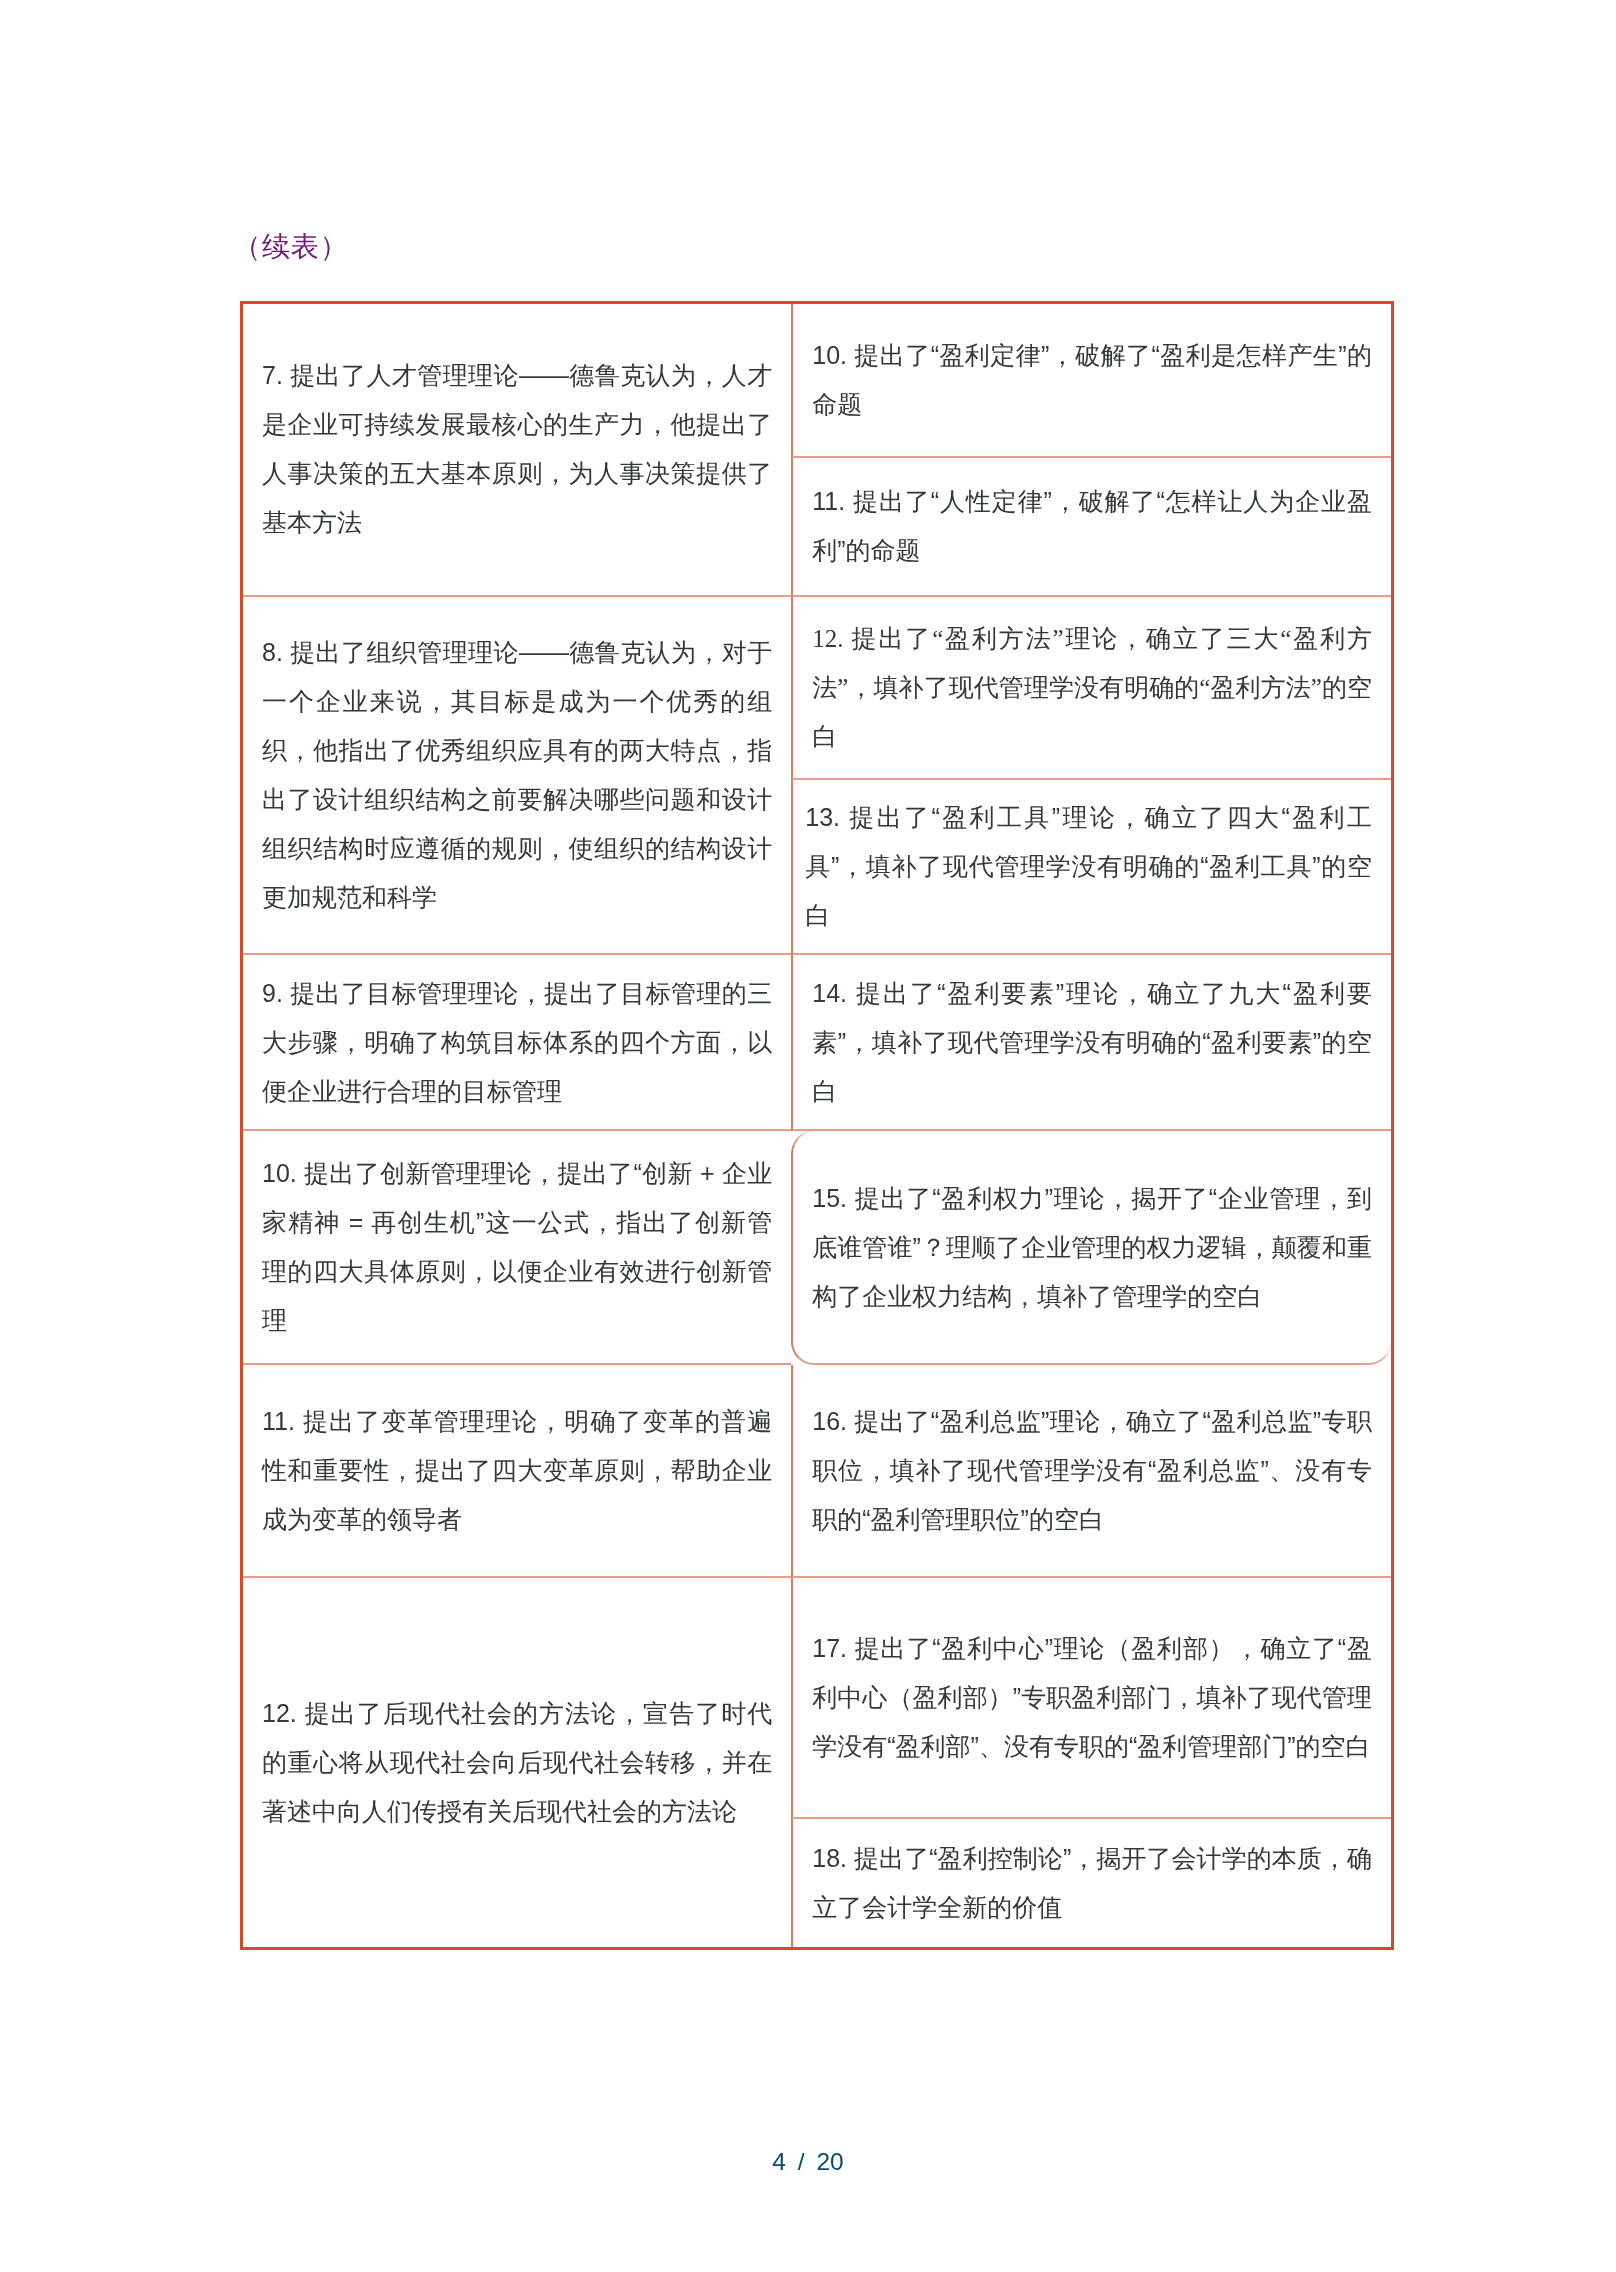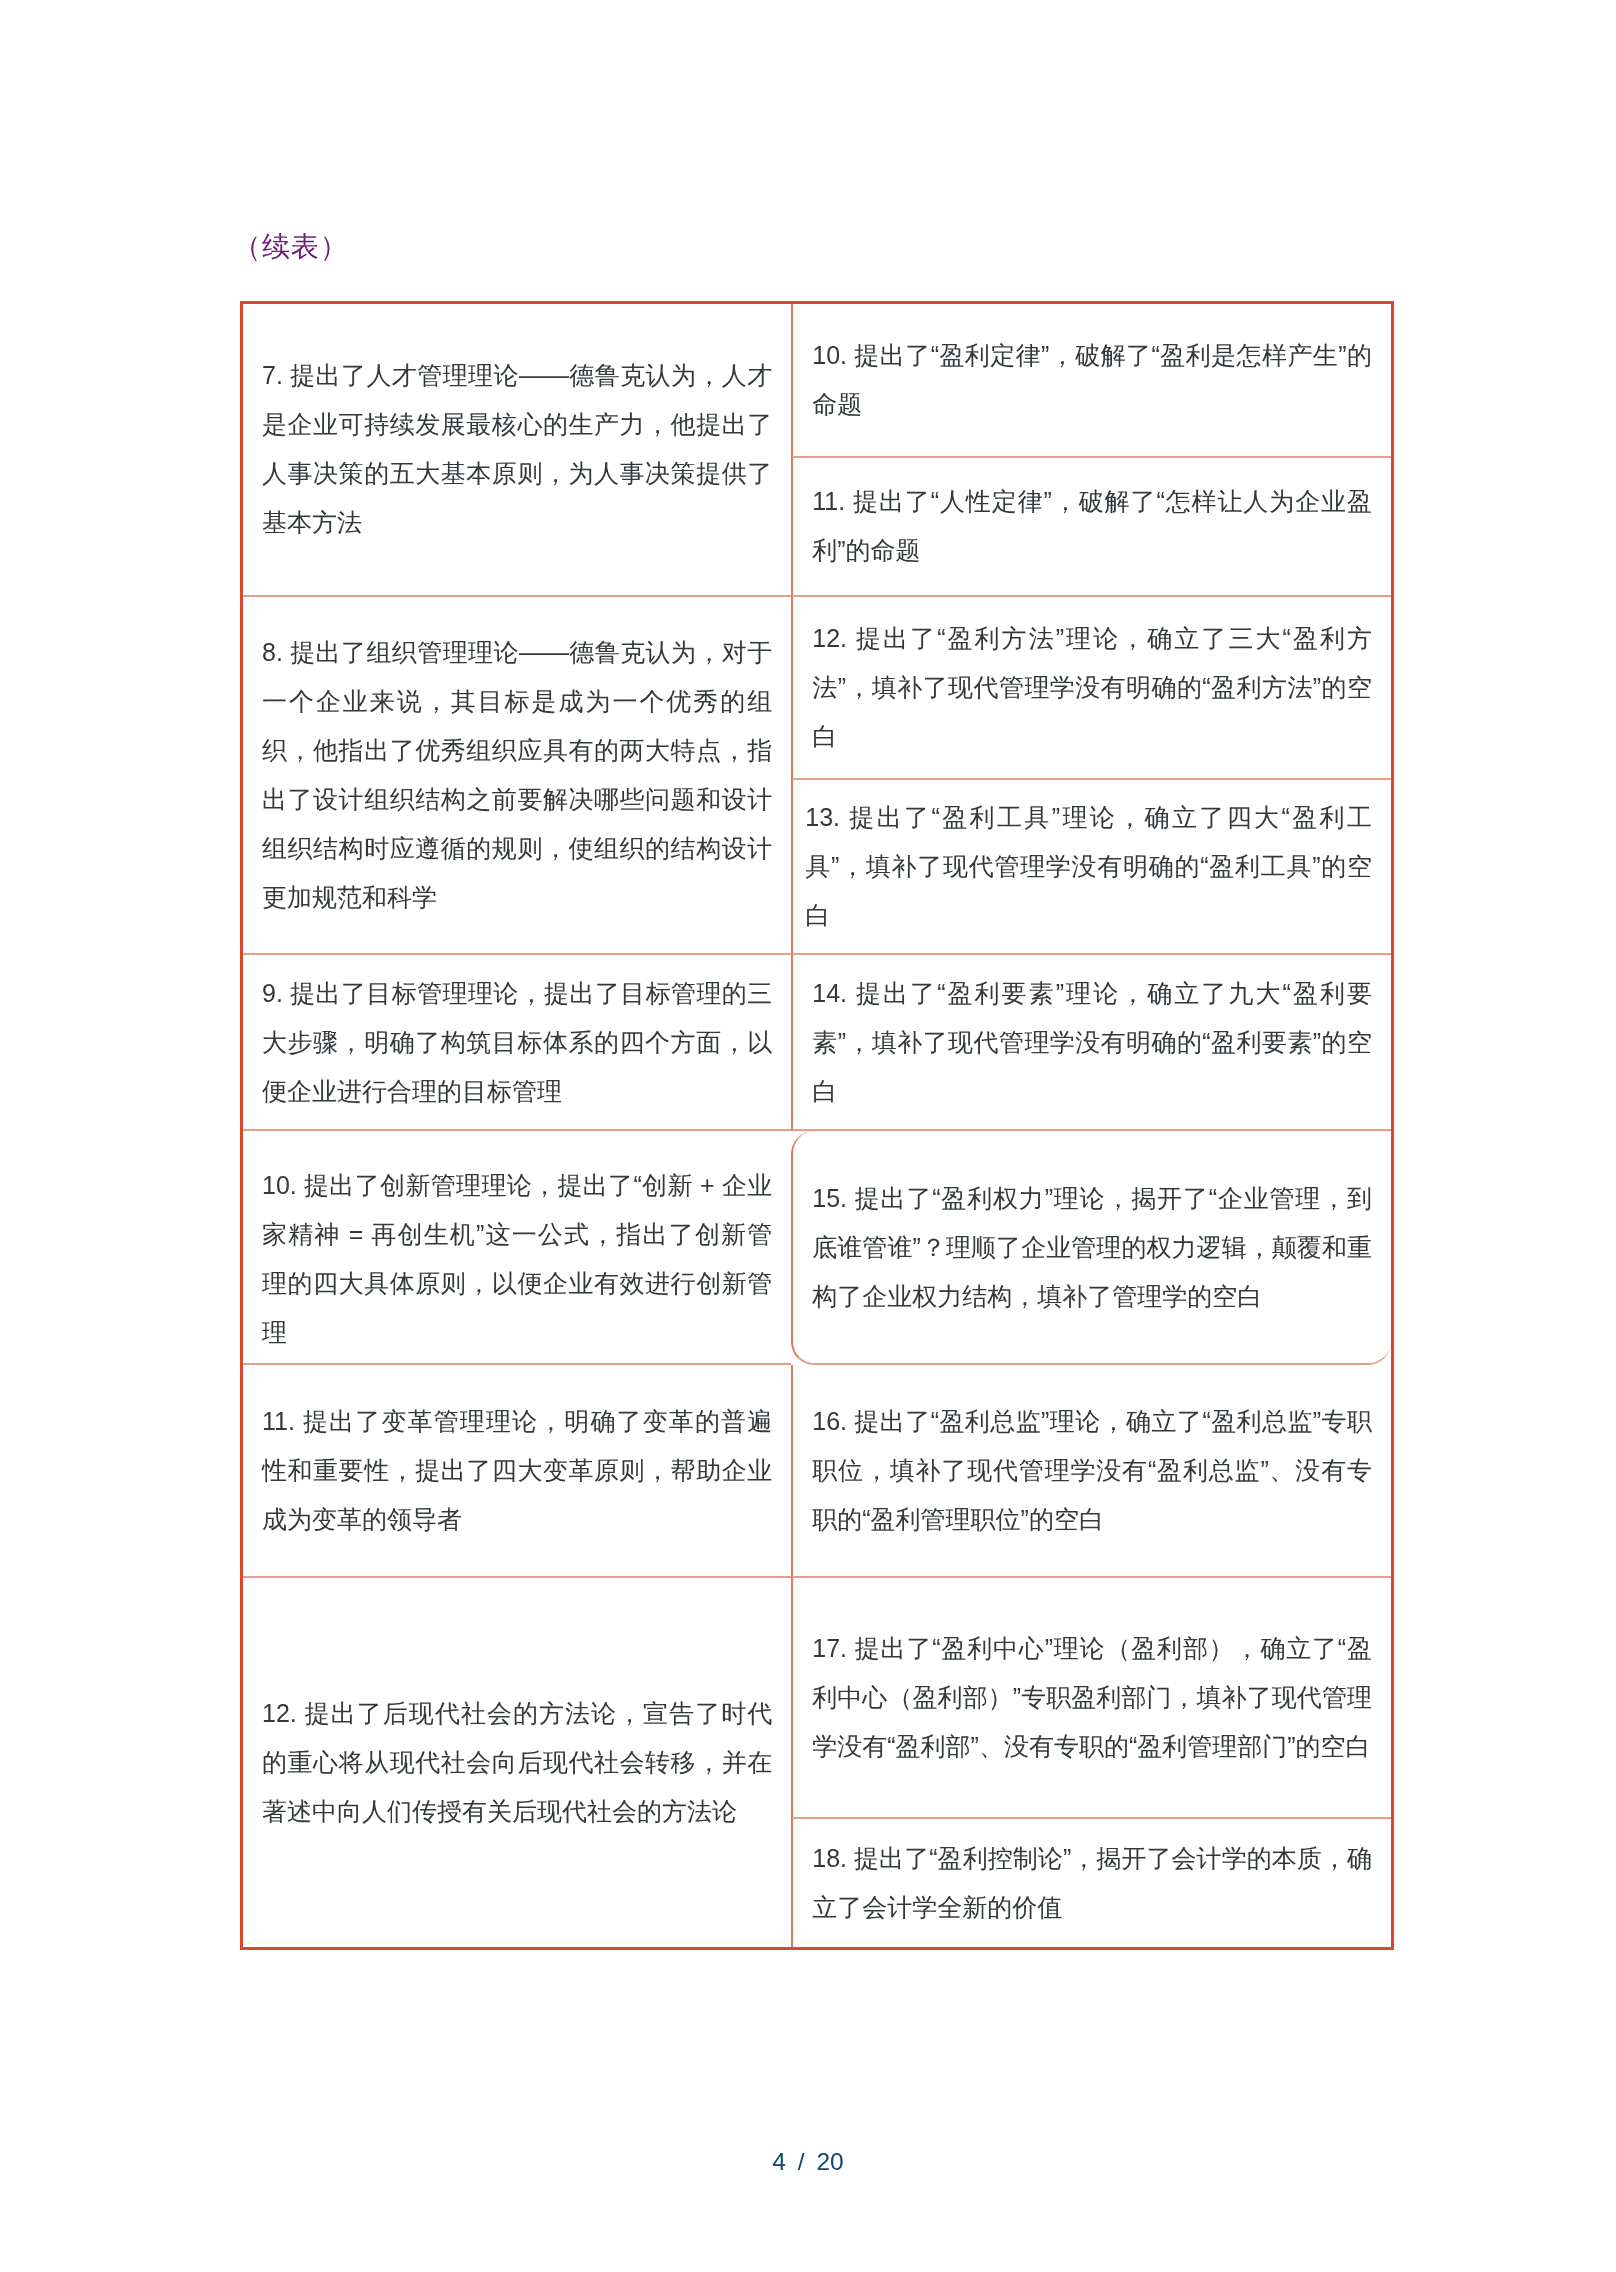--- a/index.html
+++ b/index.html
@@ -46,27 +46,27 @@
     color: #33383b;
   }
   .cell p { width: 100%; }
 
   .left  { grid-column: 1; border-bottom: 2.3px solid #e79d87; }
   .right { grid-column: 2; border-left: 2.3px solid #df7c5f; border-bottom: 2.3px solid #e79d87; }
 
   .l0 { grid-row: 1 / 3; }
   .l1 { grid-row: 3 / 5; }
   .l2 { grid-row: 5 / 6; }
-  .l3 { grid-row: 6 / 7; align-items: flex-end; }
+  .l3 { grid-row: 6 / 7; }
   .l4 { grid-row: 7 / 8; }
   .l5 { grid-row: 8 / 10; border-bottom: none; }
 
   .r0 { grid-row: 1 / 2; }
   .r1 { grid-row: 2 / 3; }
-  .r2 { grid-row: 3 / 4; }
+  .r2 { grid-row: 3 / 4; font-family: Liberation Serif, serif; }
   .r3 { grid-row: 4 / 5; padding-left: 12px; }
   .r4 { grid-row: 5 / 6; }
   .r5 { grid-row: 6 / 7; border-radius: 23px; }
   .r6 { grid-row: 7 / 8; }
   .r7 { grid-row: 8 / 9; justify-content: center; }
   .r8 { grid-row: 9 / 10; border-bottom: none; }
 
   .page-footer {
     position: absolute;
     left: 0;

